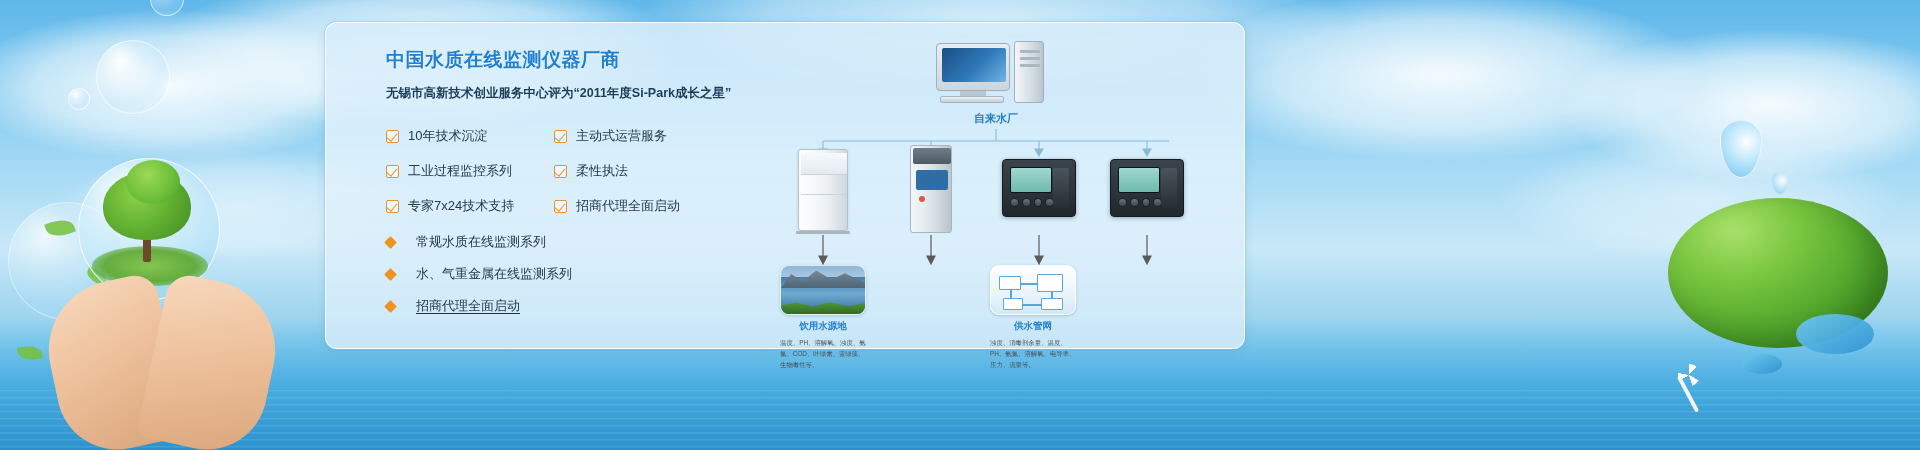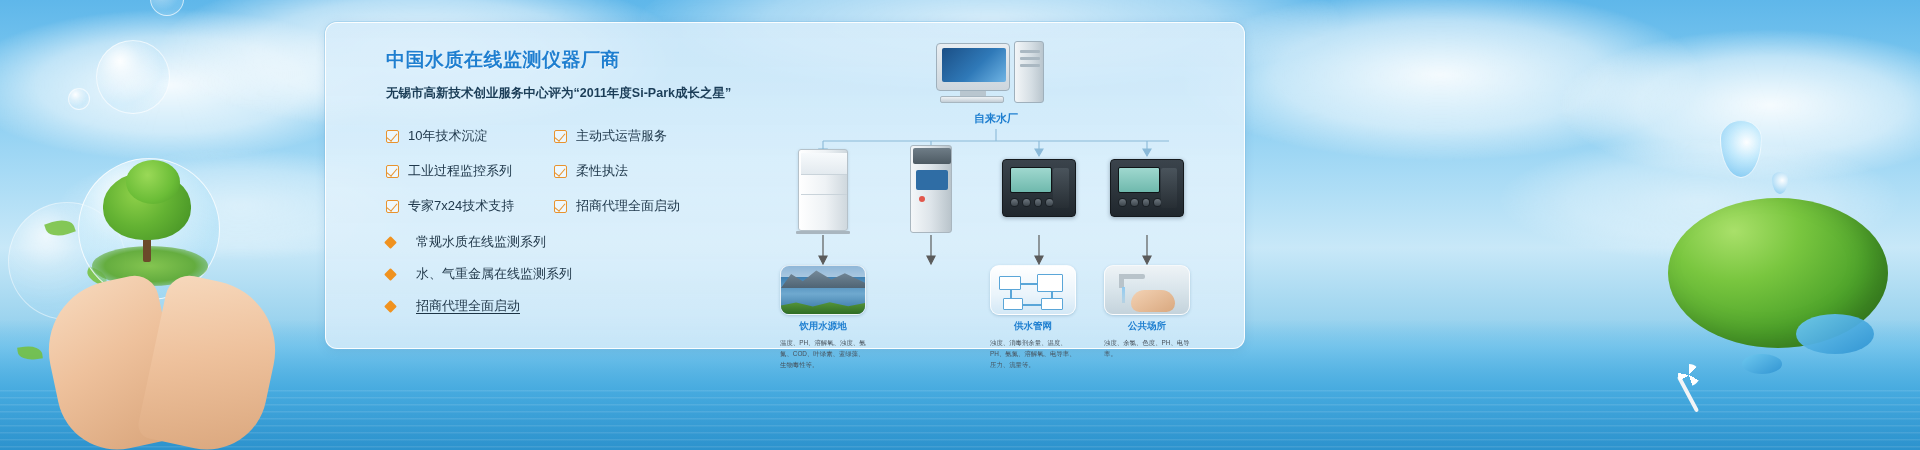--- a/index.html
+++ b/index.html
@@ -459,25 +459,15 @@
         <div class="pipe-box" style="left:50px; top:32px; width:22px; height:12px;"></div>
         <div class="pipe-h" style="left:30px; top:17px; width:16px;"></div>
         <div class="pipe-h" style="left:32px; top:38px; width:18px;"></div>
         <div class="pipe-v" style="left:19px; top:24px; height:8px;"></div>
         <div class="pipe-v" style="left:60px; top:26px; height:6px;"></div>
       </div>
       <div class="cat-label">供水管网</div>
       <div class="cat-desc">浊度、消毒剂余量、温度、PH、氨氮、溶解氧、电导率、压力、流量等。</div>
     </div>
 
-    <div class="photo-col" id="photo-col-3">
-      <div class="photo-card" id="photo-3">
-        <div id="photo-3-tap"></div>
-        <div id="photo-3-tap-v"></div>
-        <div id="photo-3-water"></div>
-        <div id="photo-3-hand"></div>
-      </div>
-      <div class="cat-label">公共场所</div>
-      <div class="cat-desc">浊度、余氯、色度、PH、电导率。</div>
-    </div>
 
   </div>
 </div>
 
 </body></html>

